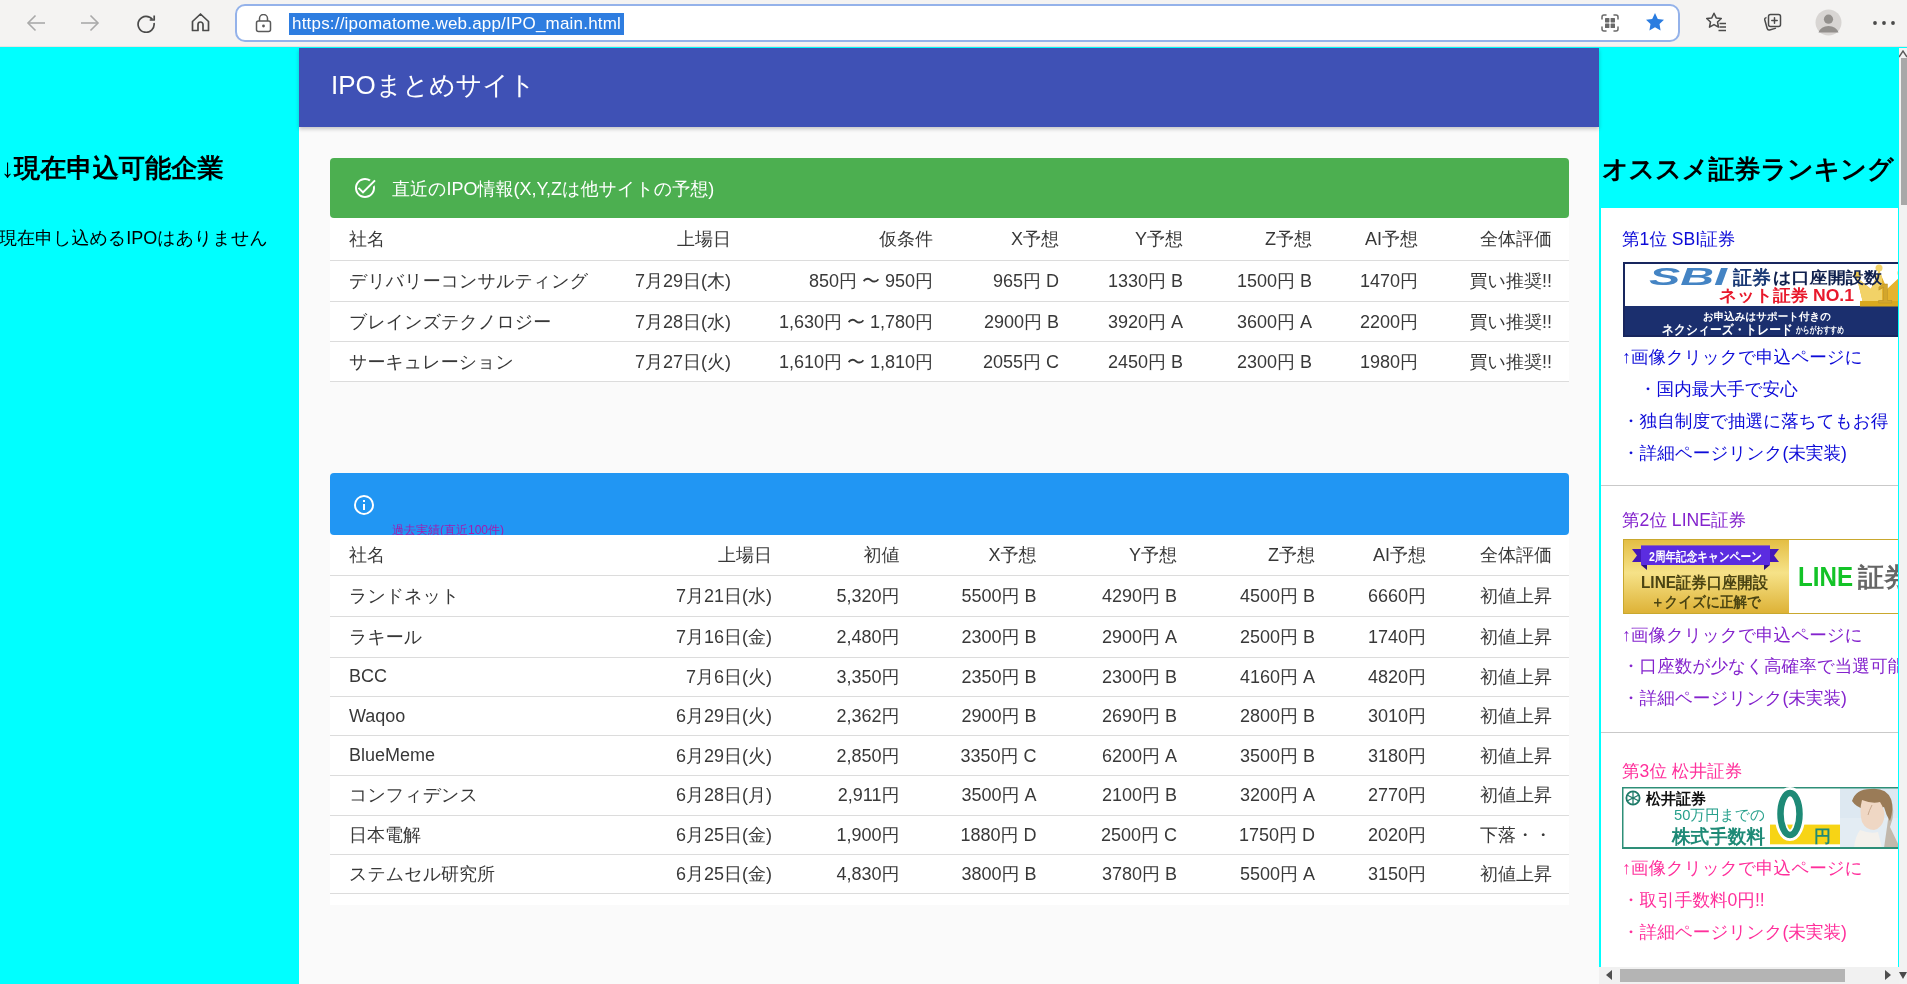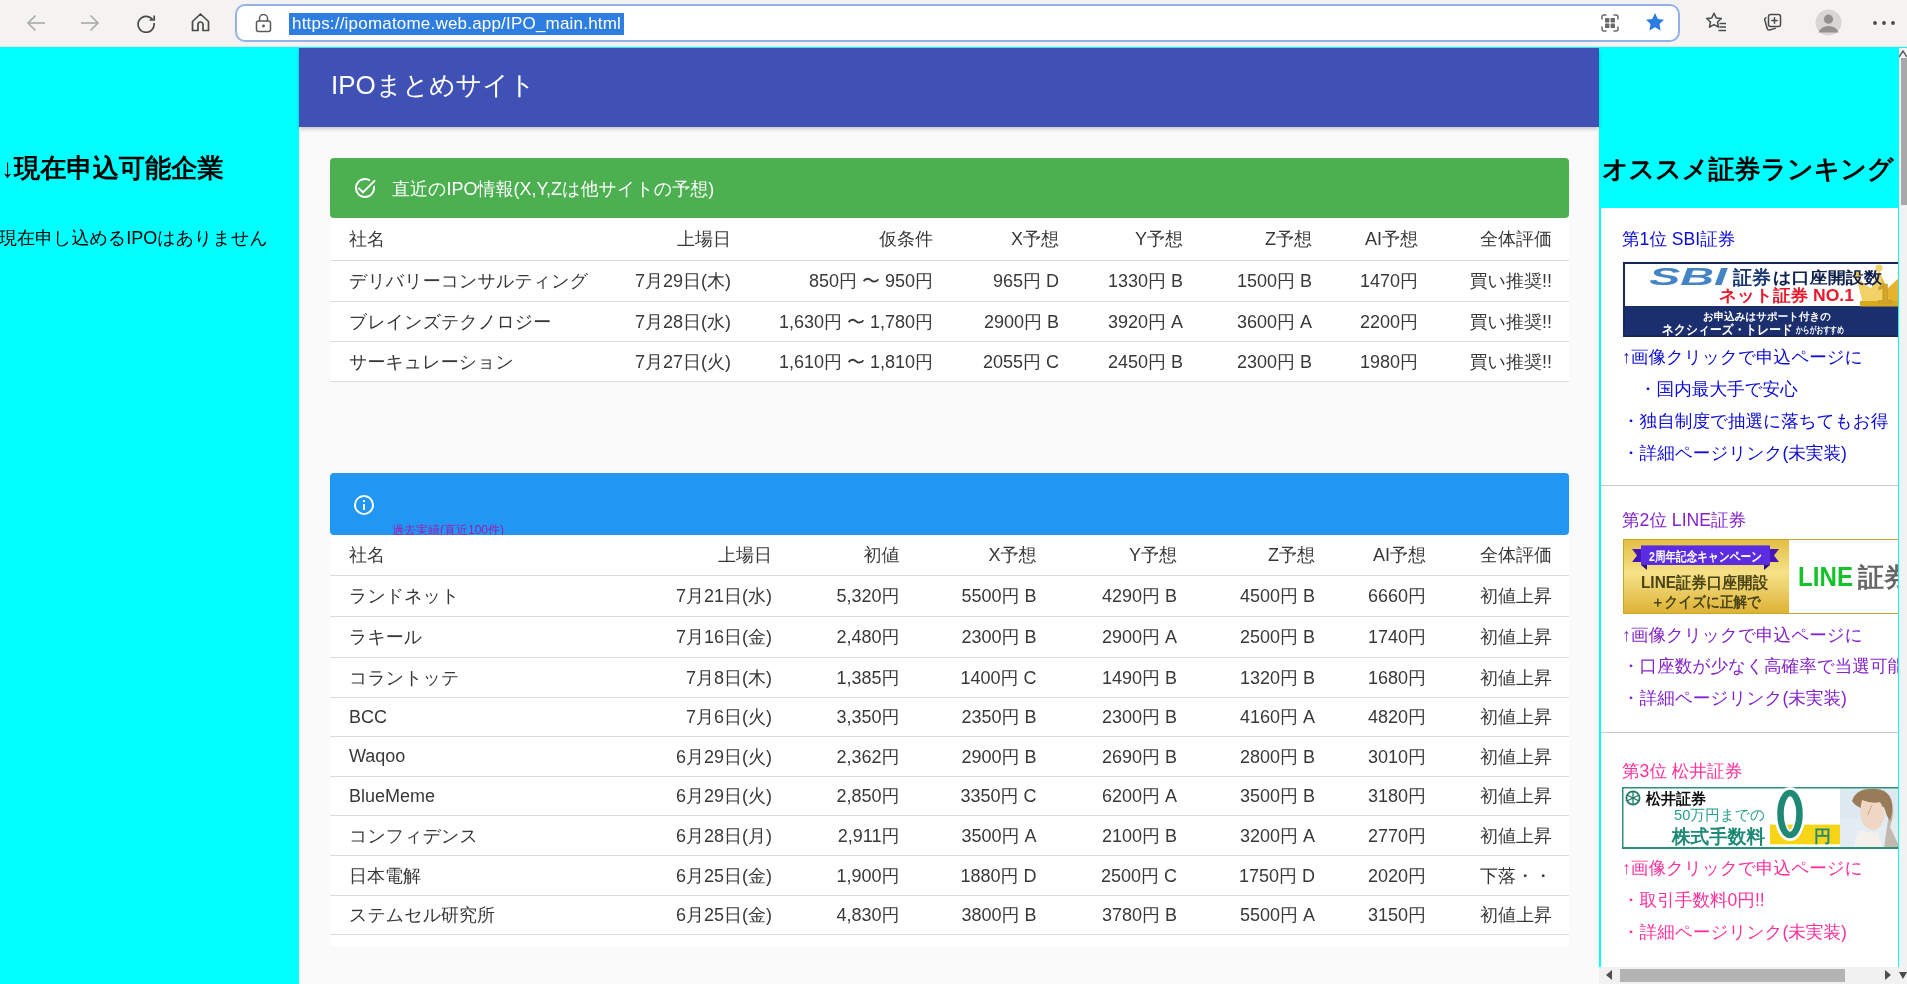--- a/index.html
+++ b/index.html
@@ -215,30 +215,20 @@
           <td>初値上昇</td>
         </tr>
 <tr style="height:40.6px">
           <td>ラキール</td>
           <td>7月16日(金)</td>
           <td>2,480円</td>
           <td>2300円 B</td>
           <td>2900円 A</td>
           <td>2500円 B</td>
           <td>1740円</td>
-          <td>初値上昇</td>
-        </tr>
-<tr style="height:40.7px">
-          <td>コラントッテ</td>
-          <td>7月8日(木)</td>
-          <td>1,385円</td>
-          <td>1400円 C</td>
-          <td>1490円 B</td>
-          <td>1320円 B</td>
-          <td>1680円</td>
           <td>初値上昇</td>
         </tr>
 <tr style="height:39px">
           <td>BCC</td>
           <td>7月6日(火)</td>
           <td>3,350円</td>
           <td>2350円 B</td>
           <td>2300円 B</td>
           <td>4160円 A</td>
           <td>4820円</td>

